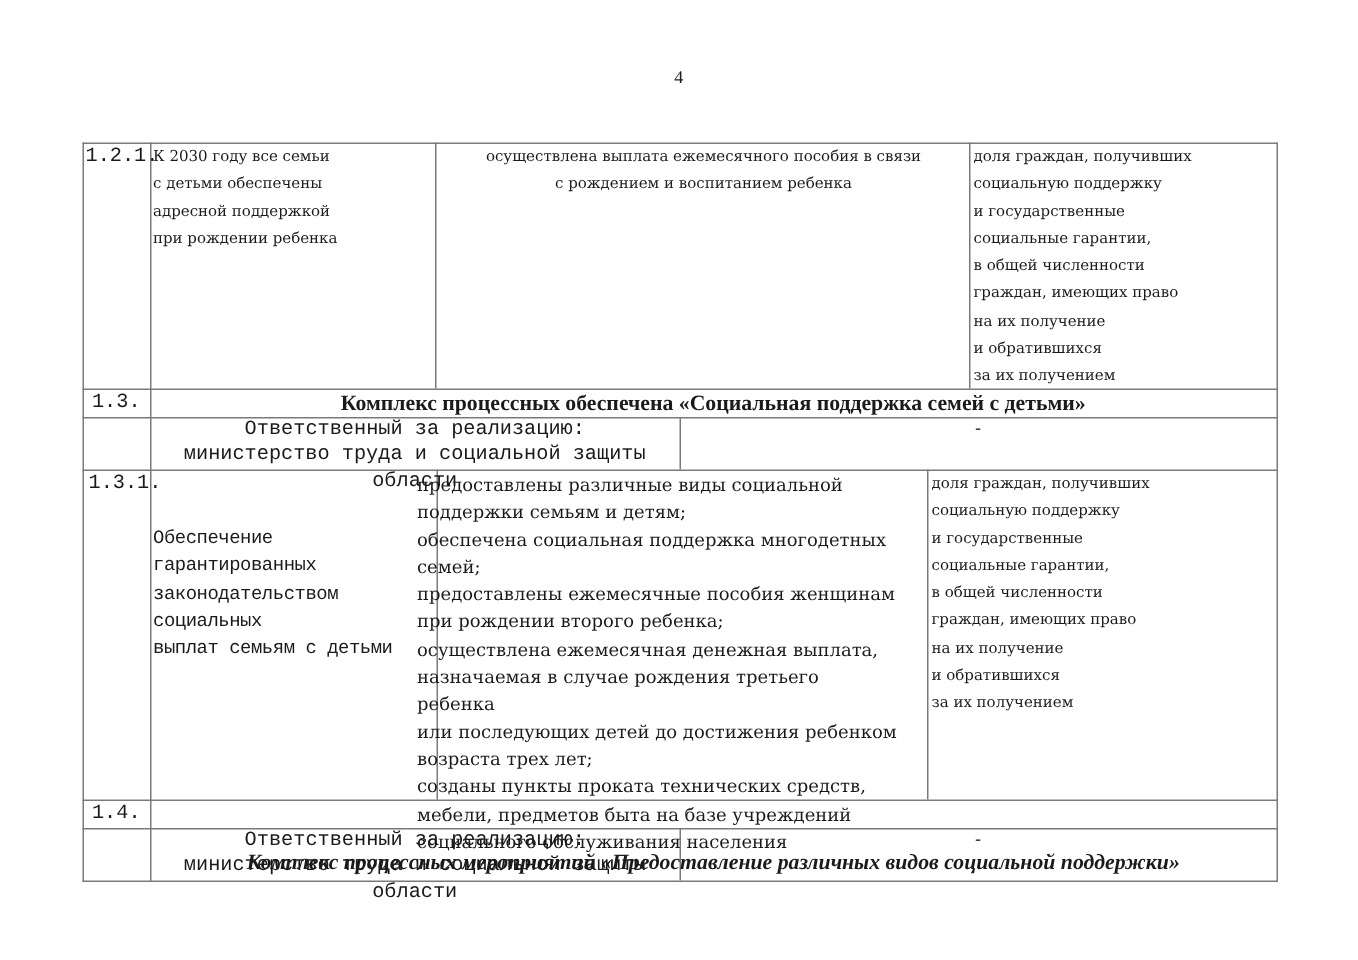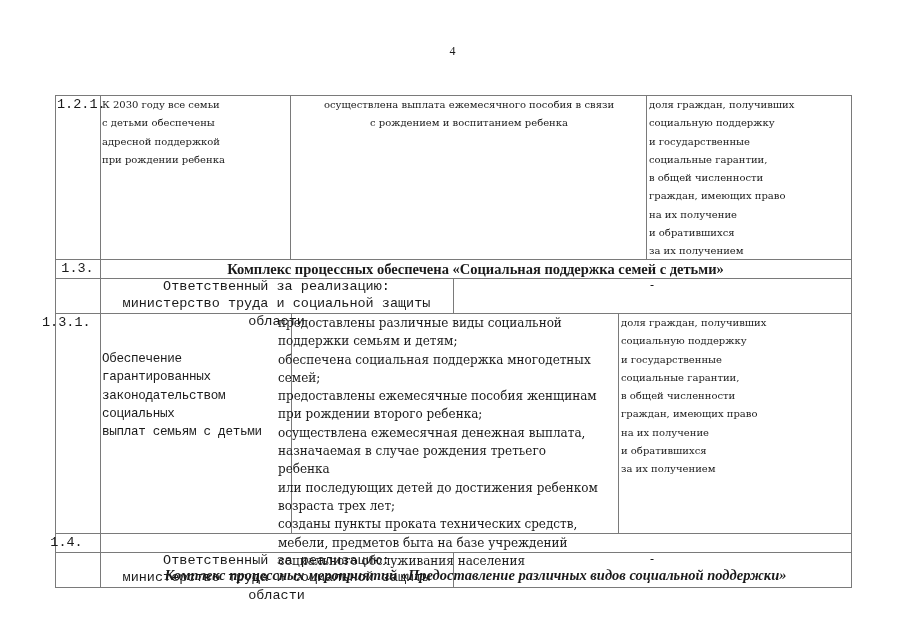--- a/index.html
+++ b/index.html
@@ -64,21 +64,21 @@
 на их получение
 и обратившихся
 за их получением</div>
 
   <div class="cell num" style="left:55px; top:260px; width:45px;">1.3.</div>
   <div class="section-title" style="left:100px; top:259px; width:751px;">Комплекс процессных обеспечена «Социальная поддержка семей с детьми»</div>
   <div class="resp" style="left:100px; top:278px; width:353px;">Ответственный за реализацию:</div>
   <div class="resp" style="left:100px; top:295px; width:353px;">министерство труда и социальной защиты области</div>
   <div class="dash" style="left:453px; top:278px; width:398px;">-</div>
 
-  <div class="cell num" style="left:40px; top:314px; width:45px;">1.3.1.</div>
+  <div class="cell num" style="left:57px; top:314px; width:45px;">1.3.1.</div>
   <div class="cell condensed" style="left:100px; top:314px; width:191px; font-size:12.6px; letter-spacing:-0.3px;">Обеспечение гарантированных
 законодательством социальных
 выплат семьям с детьми</div>
   <div class="cell" style="left:276px; top:314px; width:327px; font-size:12px;">предоставлены различные виды социальной
 поддержки семьям и детям;
 обеспечена социальная поддержка многодетных семей;
 предоставлены ежемесячные пособия женщинам
 при рождении второго ребенка;
 осуществлена ежемесячная денежная выплата,
 назначаемая в случае рождения третьего ребенка
@@ -90,18 +90,18 @@
   <div class="cell" style="left:619px; top:314px; width:232px;">доля граждан, получивших
 социальную поддержку
 и государственные
 социальные гарантии,
 в общей численности
 граждан, имеющих право
 на их получение
 и обратившихся
 за их получением</div>
 
-  <div class="cell num" style="left:44px; top:534px; width:45px;">1.4.</div>
+  <div class="cell num" style="left:55px; top:534px; width:45px;">1.4.</div>
   <div class="section-title" style="left:100px; top:565px; width:751px;font-style:italic;">Комплекс процессных мероприятий «Предоставление различных видов социальной поддержки»</div>
   <div class="resp" style="left:100px; top:552px; width:353px;">Ответственный за реализацию:</div>
   <div class="resp" style="left:100px; top:569px; width:353px;">министерство труда и социальной защиты области</div>
   <div class="dash" style="left:453px; top:552px; width:398px;">-</div>
 </div>
 
 </body></html>

